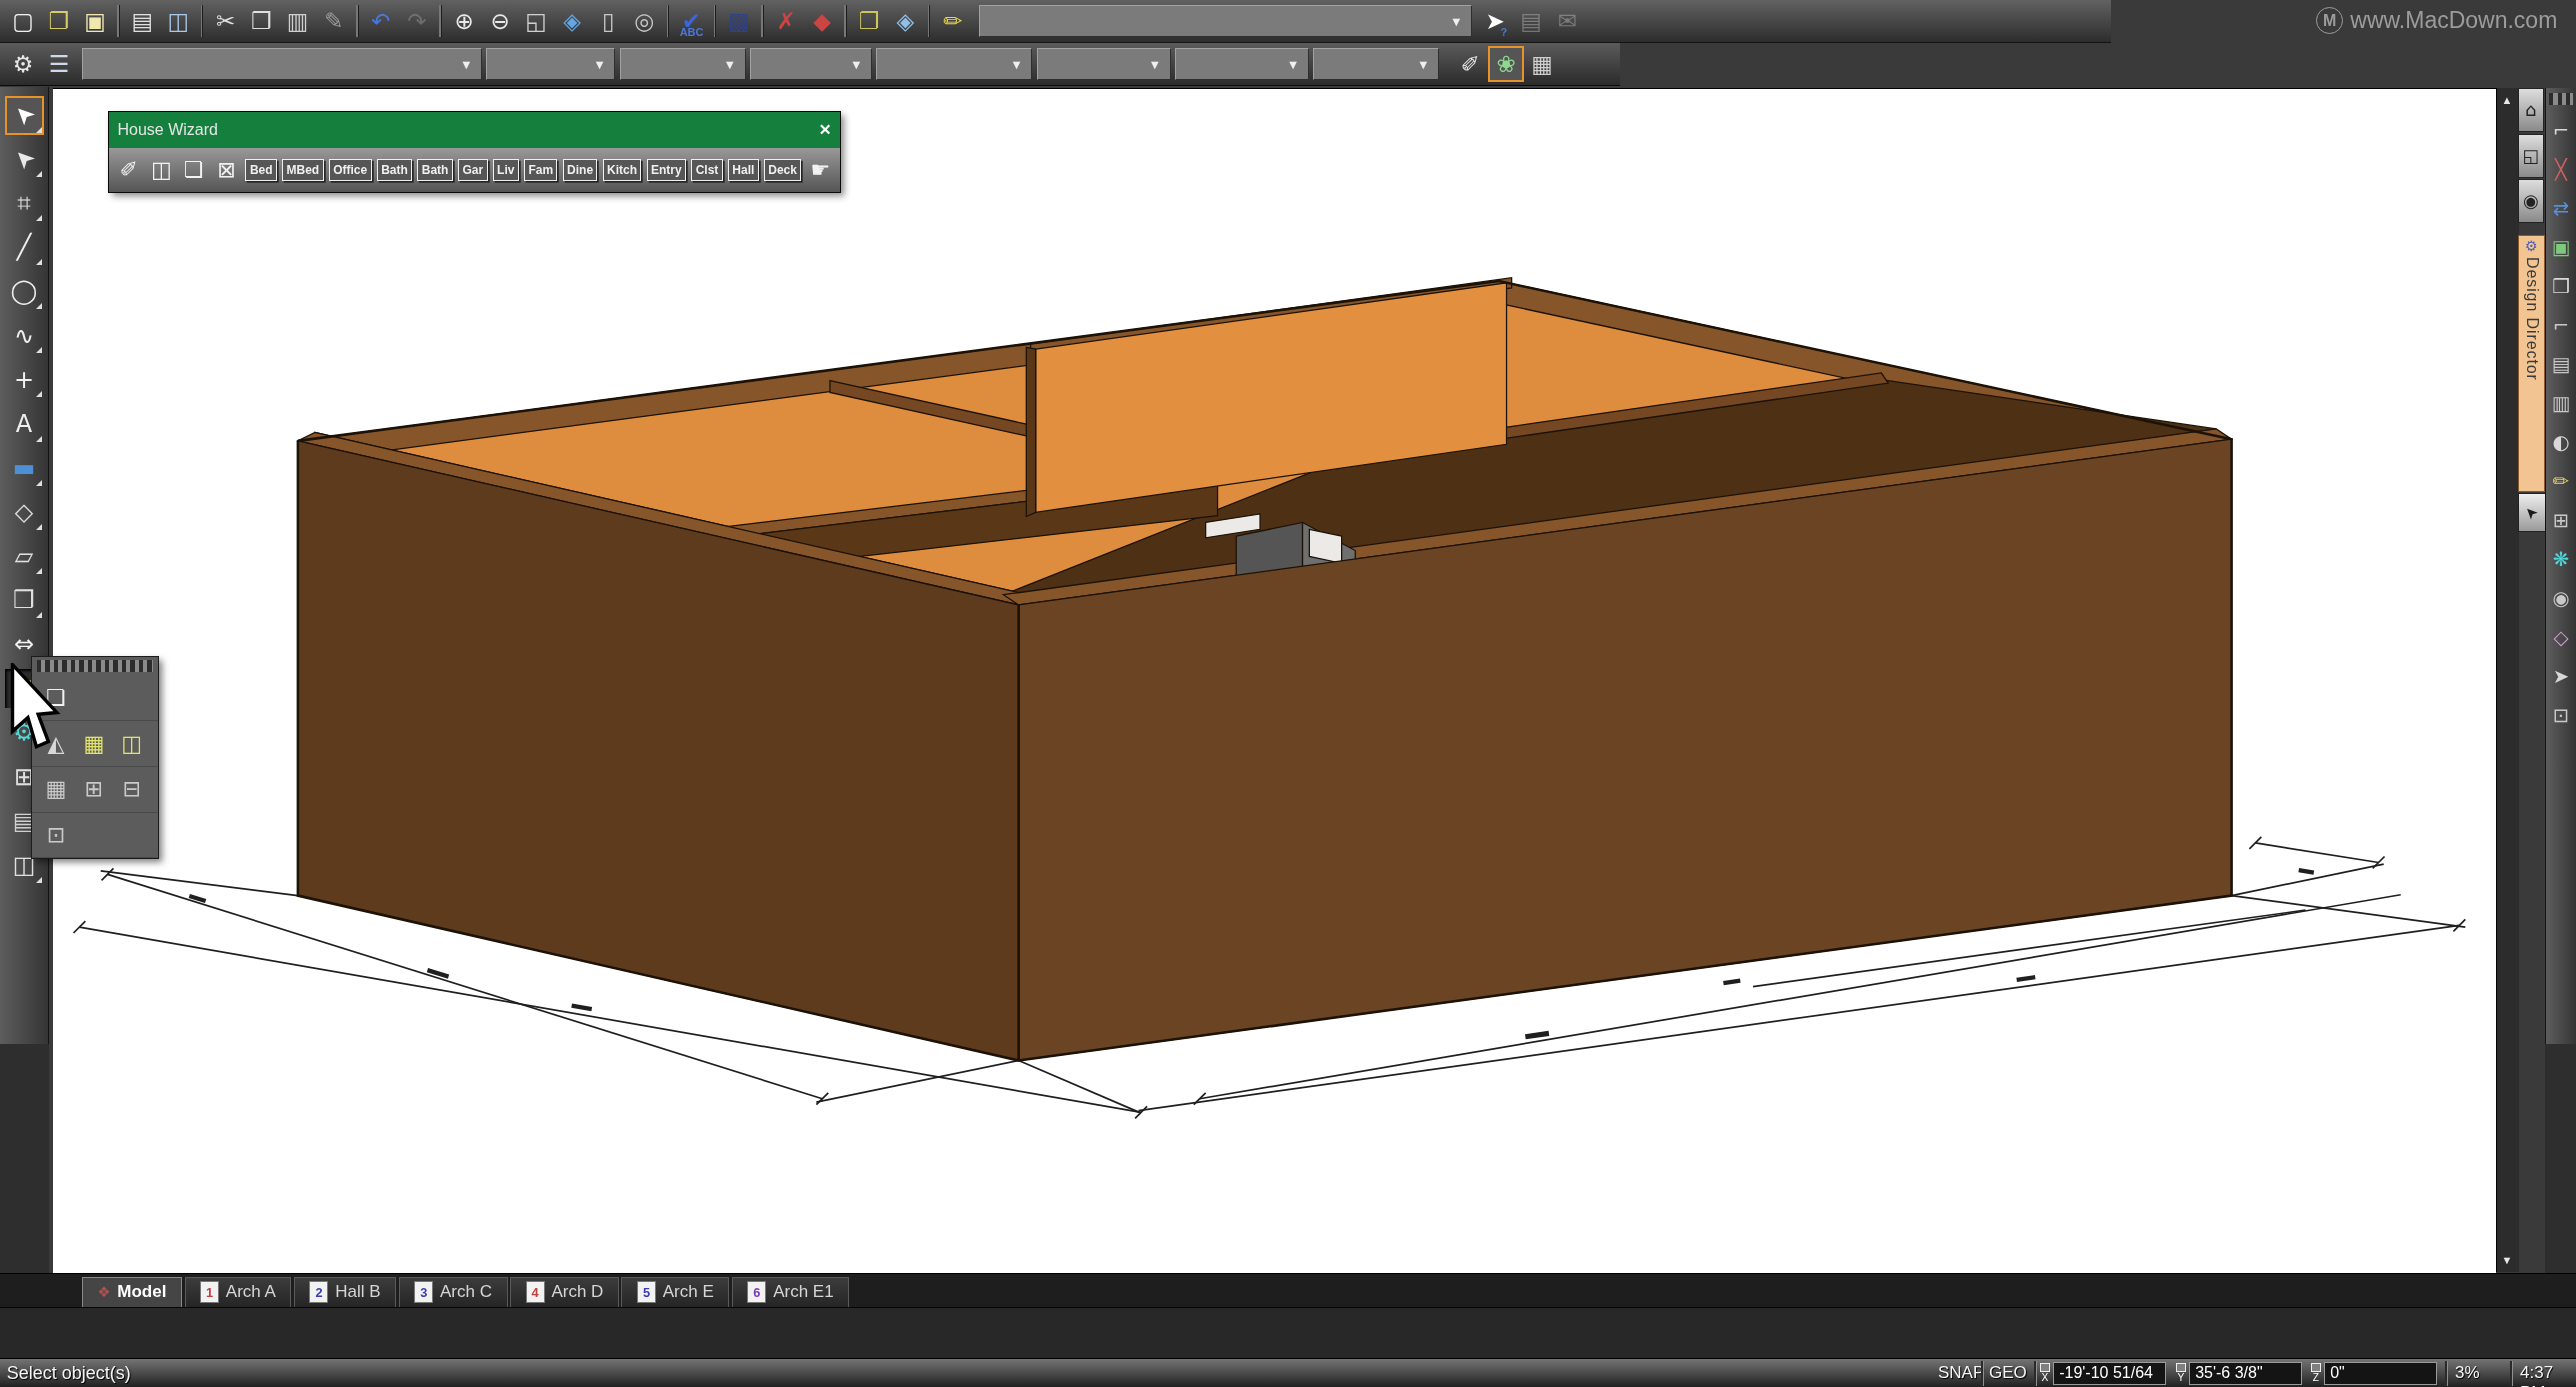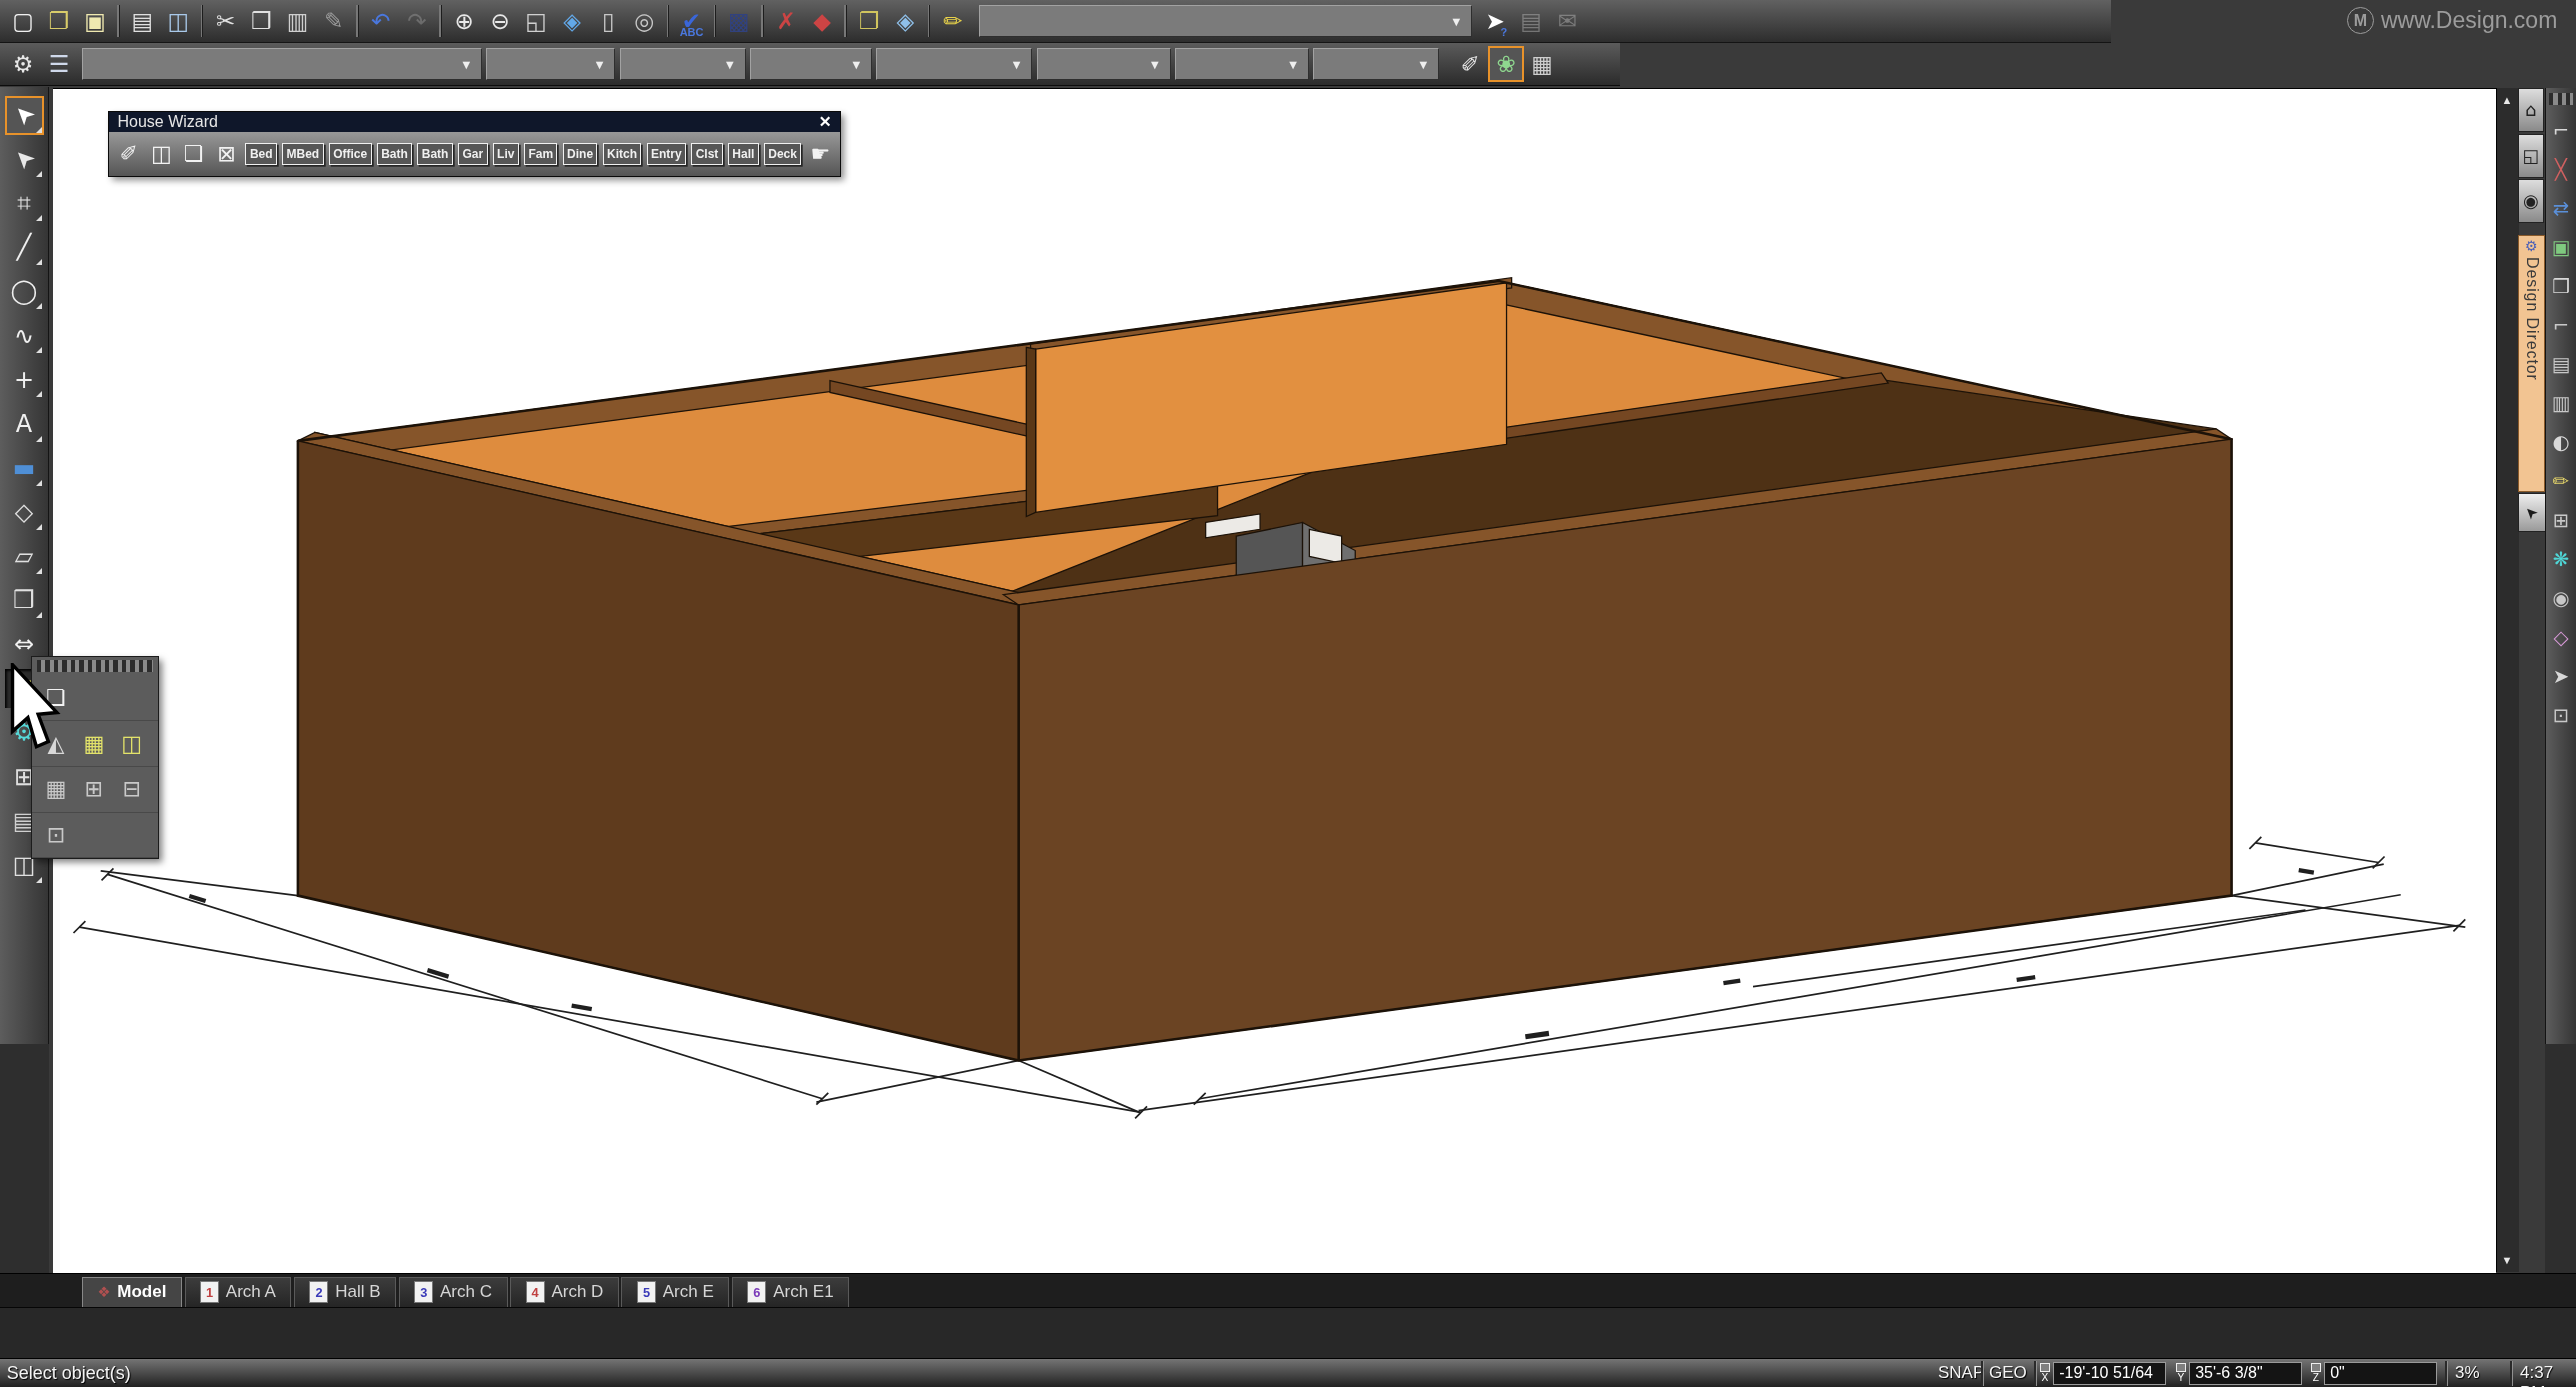--- a/index.html
+++ b/index.html
@@ -30,21 +30,21 @@
   .lbtn{width:39px;height:39px;margin:4.3px auto 5.1px;display:flex;align-items:center;justify-content:center;
     font-size:24px;color:#eee;position:relative;}
   .lbtn:after{content:"";position:absolute;right:1.7px;bottom:1.7px;border-style:solid;border-width:0 0 6.8px 6.8px;
     border-color:transparent transparent #e0e0e0 transparent;}
   .pressed{background:#2c2c2c;box-shadow:inset 1.7px 1.7px 2.6px #000;}
   .rotUL{transform:rotate(-135deg);display:inline-block;}
   
   #canvas{left:53px;top:88px;width:2443px;height:1184px;background:#fff;border-top:1.7px solid #000;}
   
   #wizard{left:108px;top:111px;width:731px;z-index:30;border:1.7px solid #0a0a0a;box-shadow:4.3px 4.3px 6.8px rgba(0,0,0,.45);}
-  #wiztitle{height:20px;background:#0f172a;color:#e6e6e6;font-size:16px;display:flex;align-items:center;
+  #wiztitle{height:36px;background:#15803d;color:#e6e6e6;font-size:16px;display:flex;align-items:center;
     padding:0 8.5px;justify-content:space-between;gap:44px;}
   #wizx{color:#fff;font-weight:bold;font-size:15.3px;}
   #wizbody{height:44px;background:linear-gradient(#989898,#555);display:flex;align-items:center;padding:0 3.4px;}
   .wzicon{width:37px;height:37px;display:flex;align-items:center;justify-content:center;font-size:22px;color:#f2f2f2;}
   .wzpage{margin:0 2.6px;padding:3.4px 3.4px 2.6px;border:1.7px solid #f0f0f0;background:#565656;color:#f0f0f0;
     font-weight:bold;font-size:12px;box-shadow:1.7px 1.7px 0 #262626;white-space:nowrap;}
   
   #flyout{left:31px;top:656px;width:126px;z-index:40;background:#5c5c5c;border:1.7px solid #1c1c1c;
     box-shadow:4.3px 4.3px 6.8px rgba(0,0,0,.5);}
   .grip{height:12px;margin:3.4px 5.1px;background:repeating-linear-gradient(90deg,#2c2c2c 0 4.3px,#8a8a8a 4.3px 8.5px);}
@@ -249,21 +249,21 @@
         <span class="glyph" style="color: rgb(143, 216, 143);">❀</span>
       </span>
       <span class="ticon">
         <span class="glyph" style="color: rgb(207, 207, 207);">▦</span>
       </span>
     </span>
 </div>
 
 <div id="watermark" class="abs">
   <span id="wmlogo">M</span>
-  <span>www.Design.com</span>
+  <span>www.MacDown.com</span>
 </div>
 
 <div id="leftbar" class="abs">
     <span class="lbtn hl">
       <span class="glyph rotUL" style="color: rgb(255, 255, 255);">➤</span>
     </span>
     <span class="lbtn">
       <span class="glyph rotUL" style="color: rgb(232, 232, 232);">➤</span>
     </span>
     <span class="lbtn">

